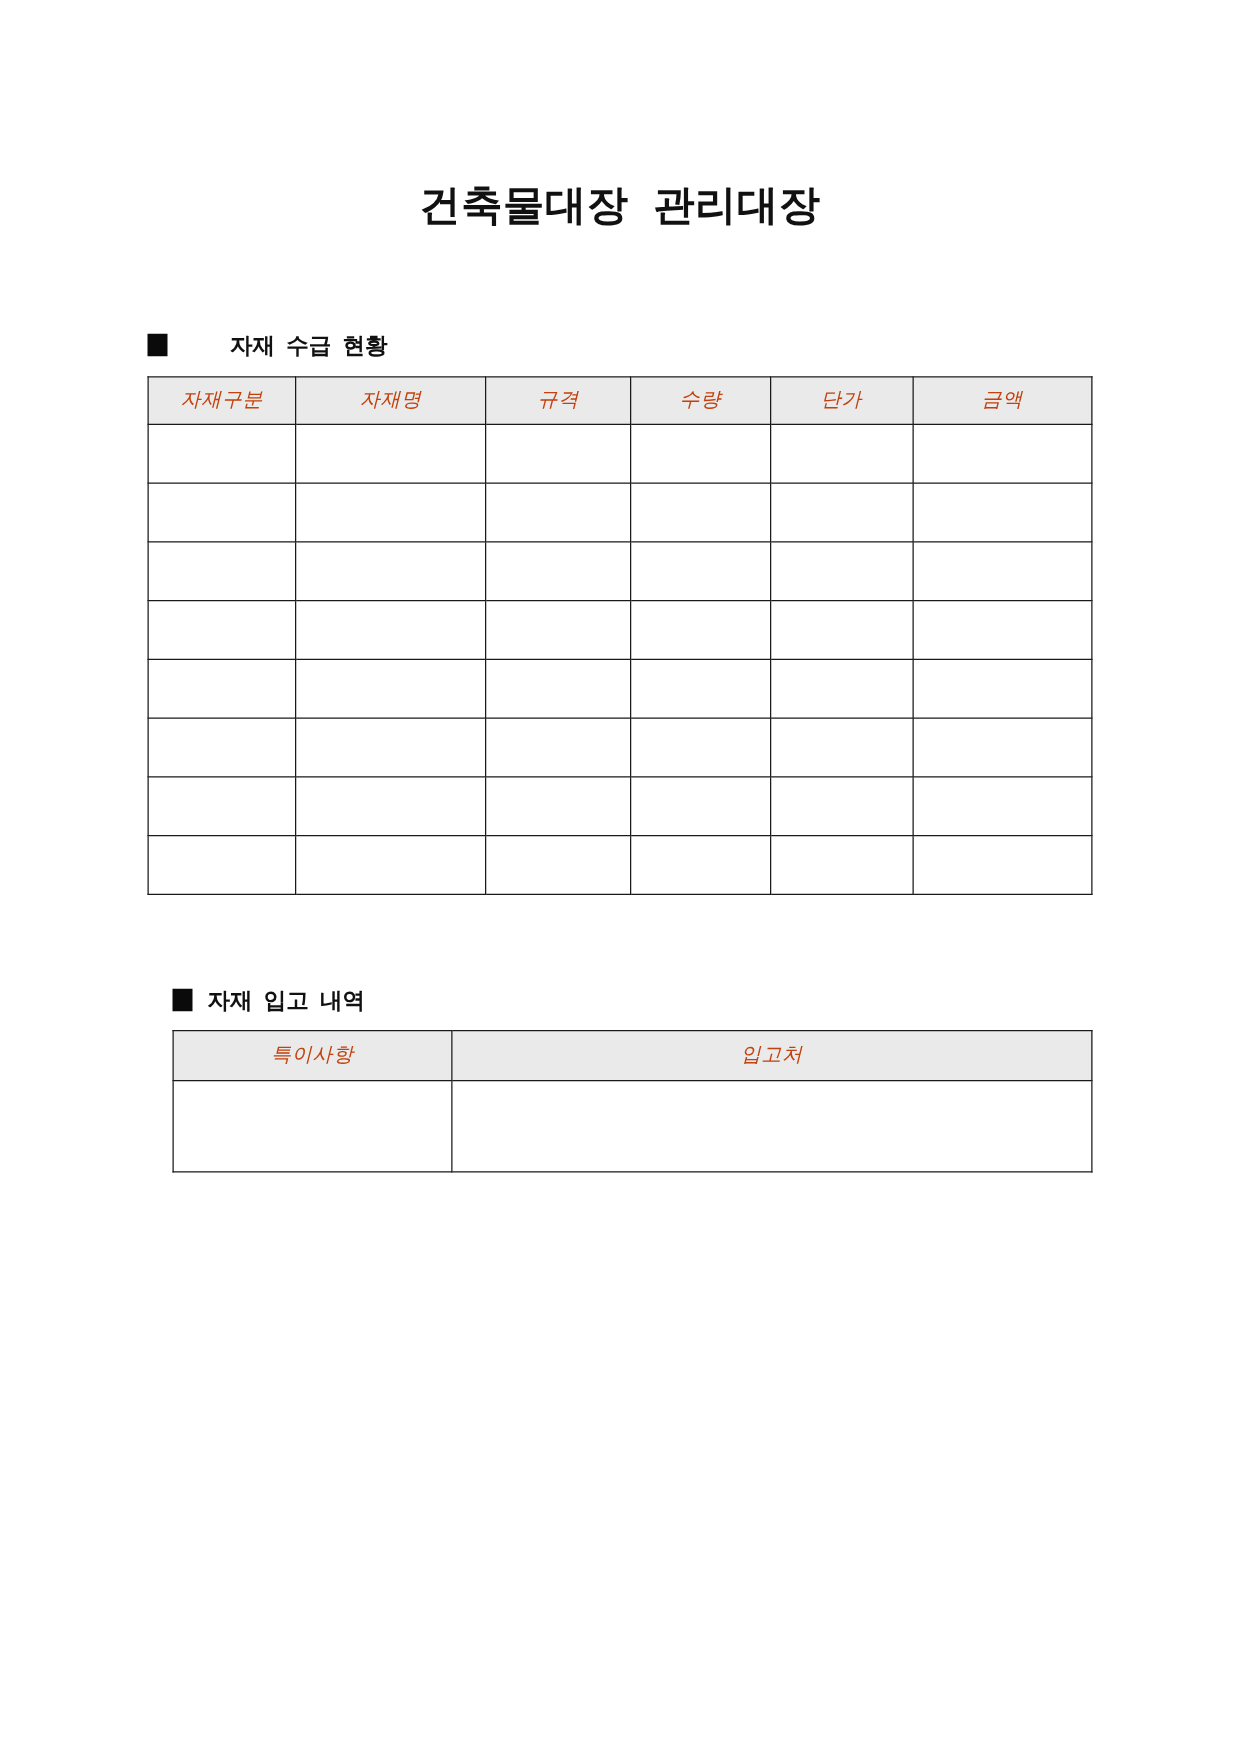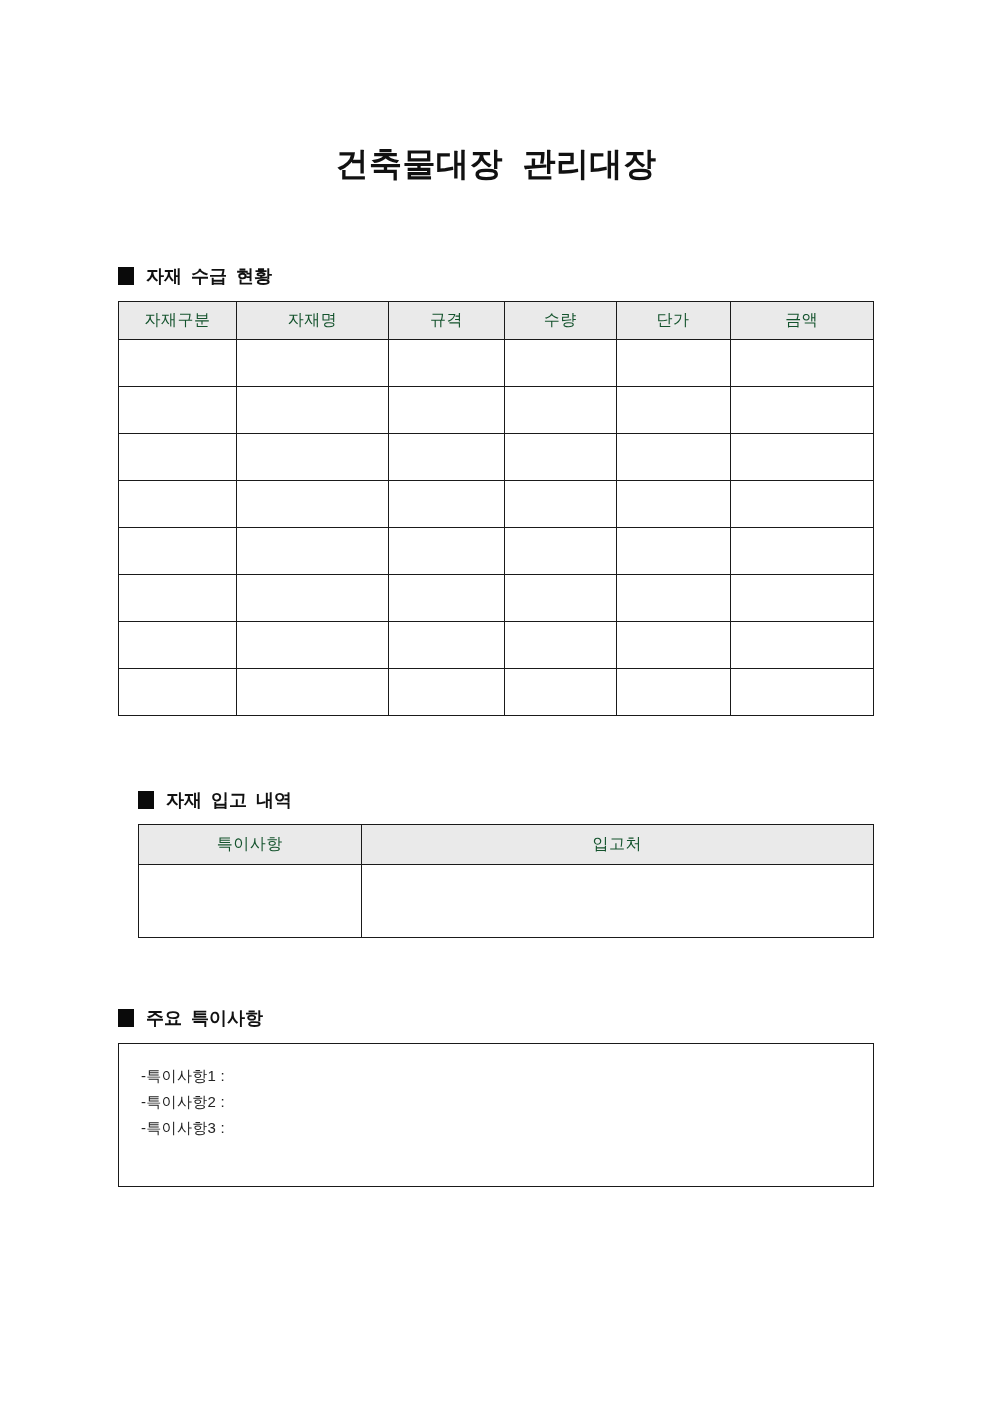--- a/index.html
+++ b/index.html
@@ -41,42 +41,43 @@
     margin-right: 12px;
     flex: 0 0 auto;
   }
   .section-heading {
     font-size: 18px;
     font-weight: 700;
     word-spacing: 4px;
     color: #111111;
   }
   .sec-supply { margin-top: 80px; }
-  .sec-supply .section-header { margin-bottom: 13px; }
+  .sec-supply .section-header { margin-bottom: 13px; gap: 38px; }
   .sec-receipt { margin-top: 72px; padding-left: 20px; }
   .sec-receipt .section-header { margin-bottom: 12px; }
   .sec-notes { margin-top: 68px; }
   .sec-notes .section-header { margin-bottom: 13px; }
 
   table.grid {
     width: 100%;
     border-collapse: collapse;
     table-layout: fixed;
   }
   table.grid th, table.grid td {
     border: 1px solid #1a1a1a;
     font-weight: 400;
     text-align: center;
     vertical-align: middle;
   }
   table.grid th {
     background: #eaeaea;
     font-size: 16px;
-    color: #14532d;
+    color: #c2410c;
     letter-spacing: 0.5px;
+    font-style: italic;
   }
   .supply-table th { height: 38px; }
   .supply-table td { height: 47px; }
   .receipt-table th { height: 40px; }
   .receipt-table td { height: 73px; }
 
   .notes-box {
     height: 144px;
     border: 1px solid #1a1a1a;
     padding: 19px 22px;
@@ -208,26 +209,15 @@
         </thead>
         <tbody>
             <tr>
               <td></td>
               <td></td>
             </tr>
           </tbody>
       </table>
     </div>
 
-    <div class="section sec-notes">
-      <div class="section-header">
-        <span class="bullet"></span>
-        <span class="section-heading">주요 특이사항</span>
-      </div>
-      <div class="notes-box">
-        <div class="note-line">-특이사항1  :</div>
-        <div class="note-line">-특이사항2  :</div>
-        <div class="note-line">-특이사항3  :</div>
-      </div>
-    </div>
 
   </div>
 </div>
 
 </body></html>

